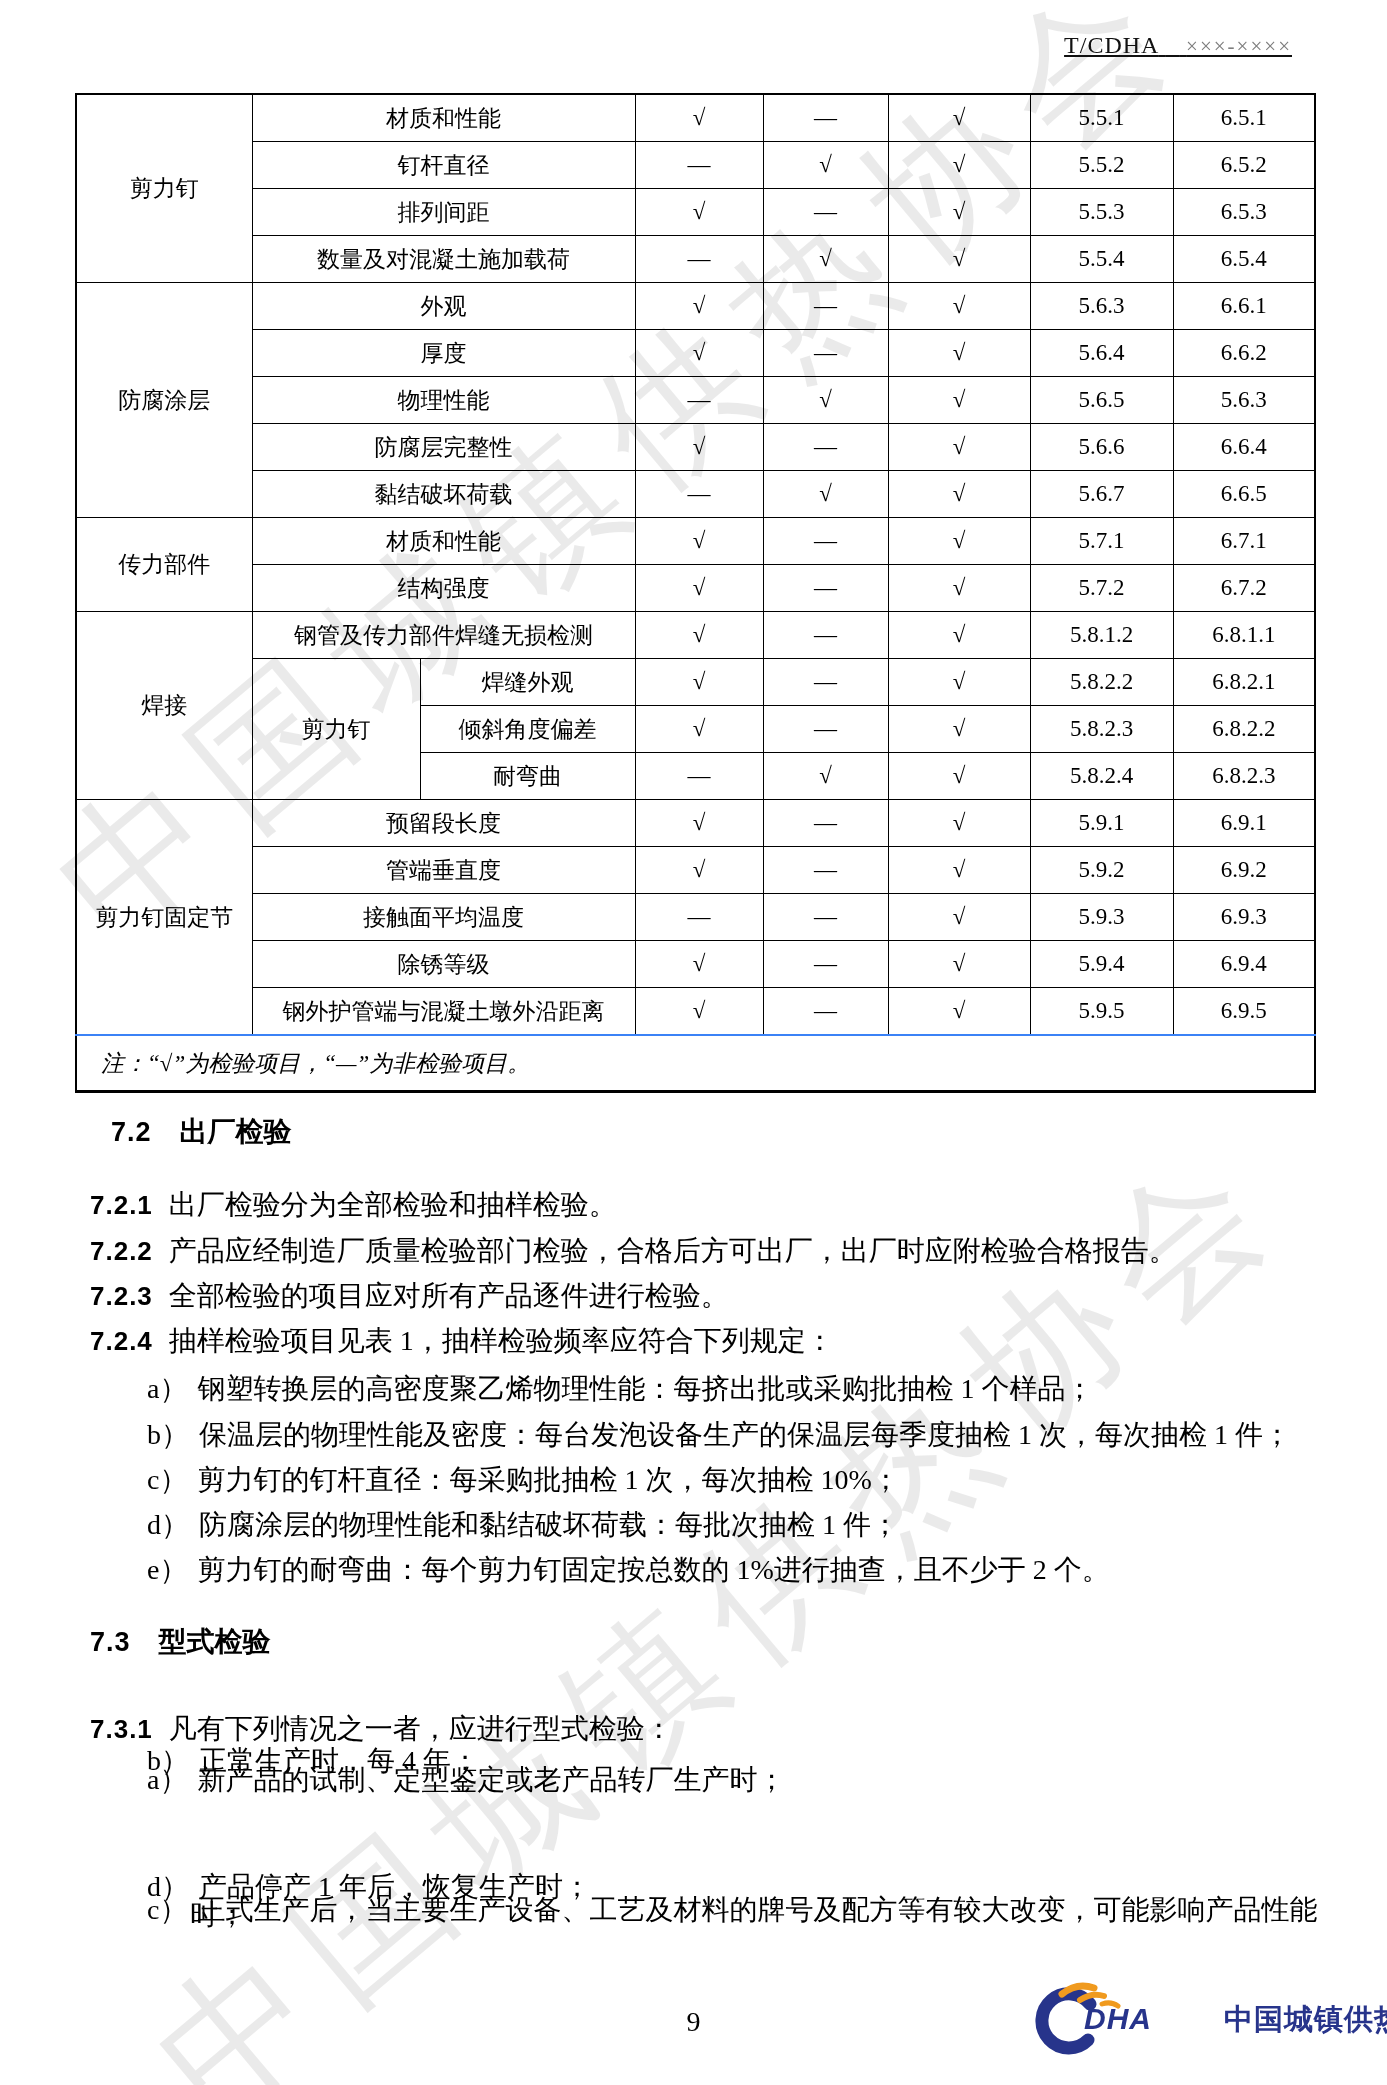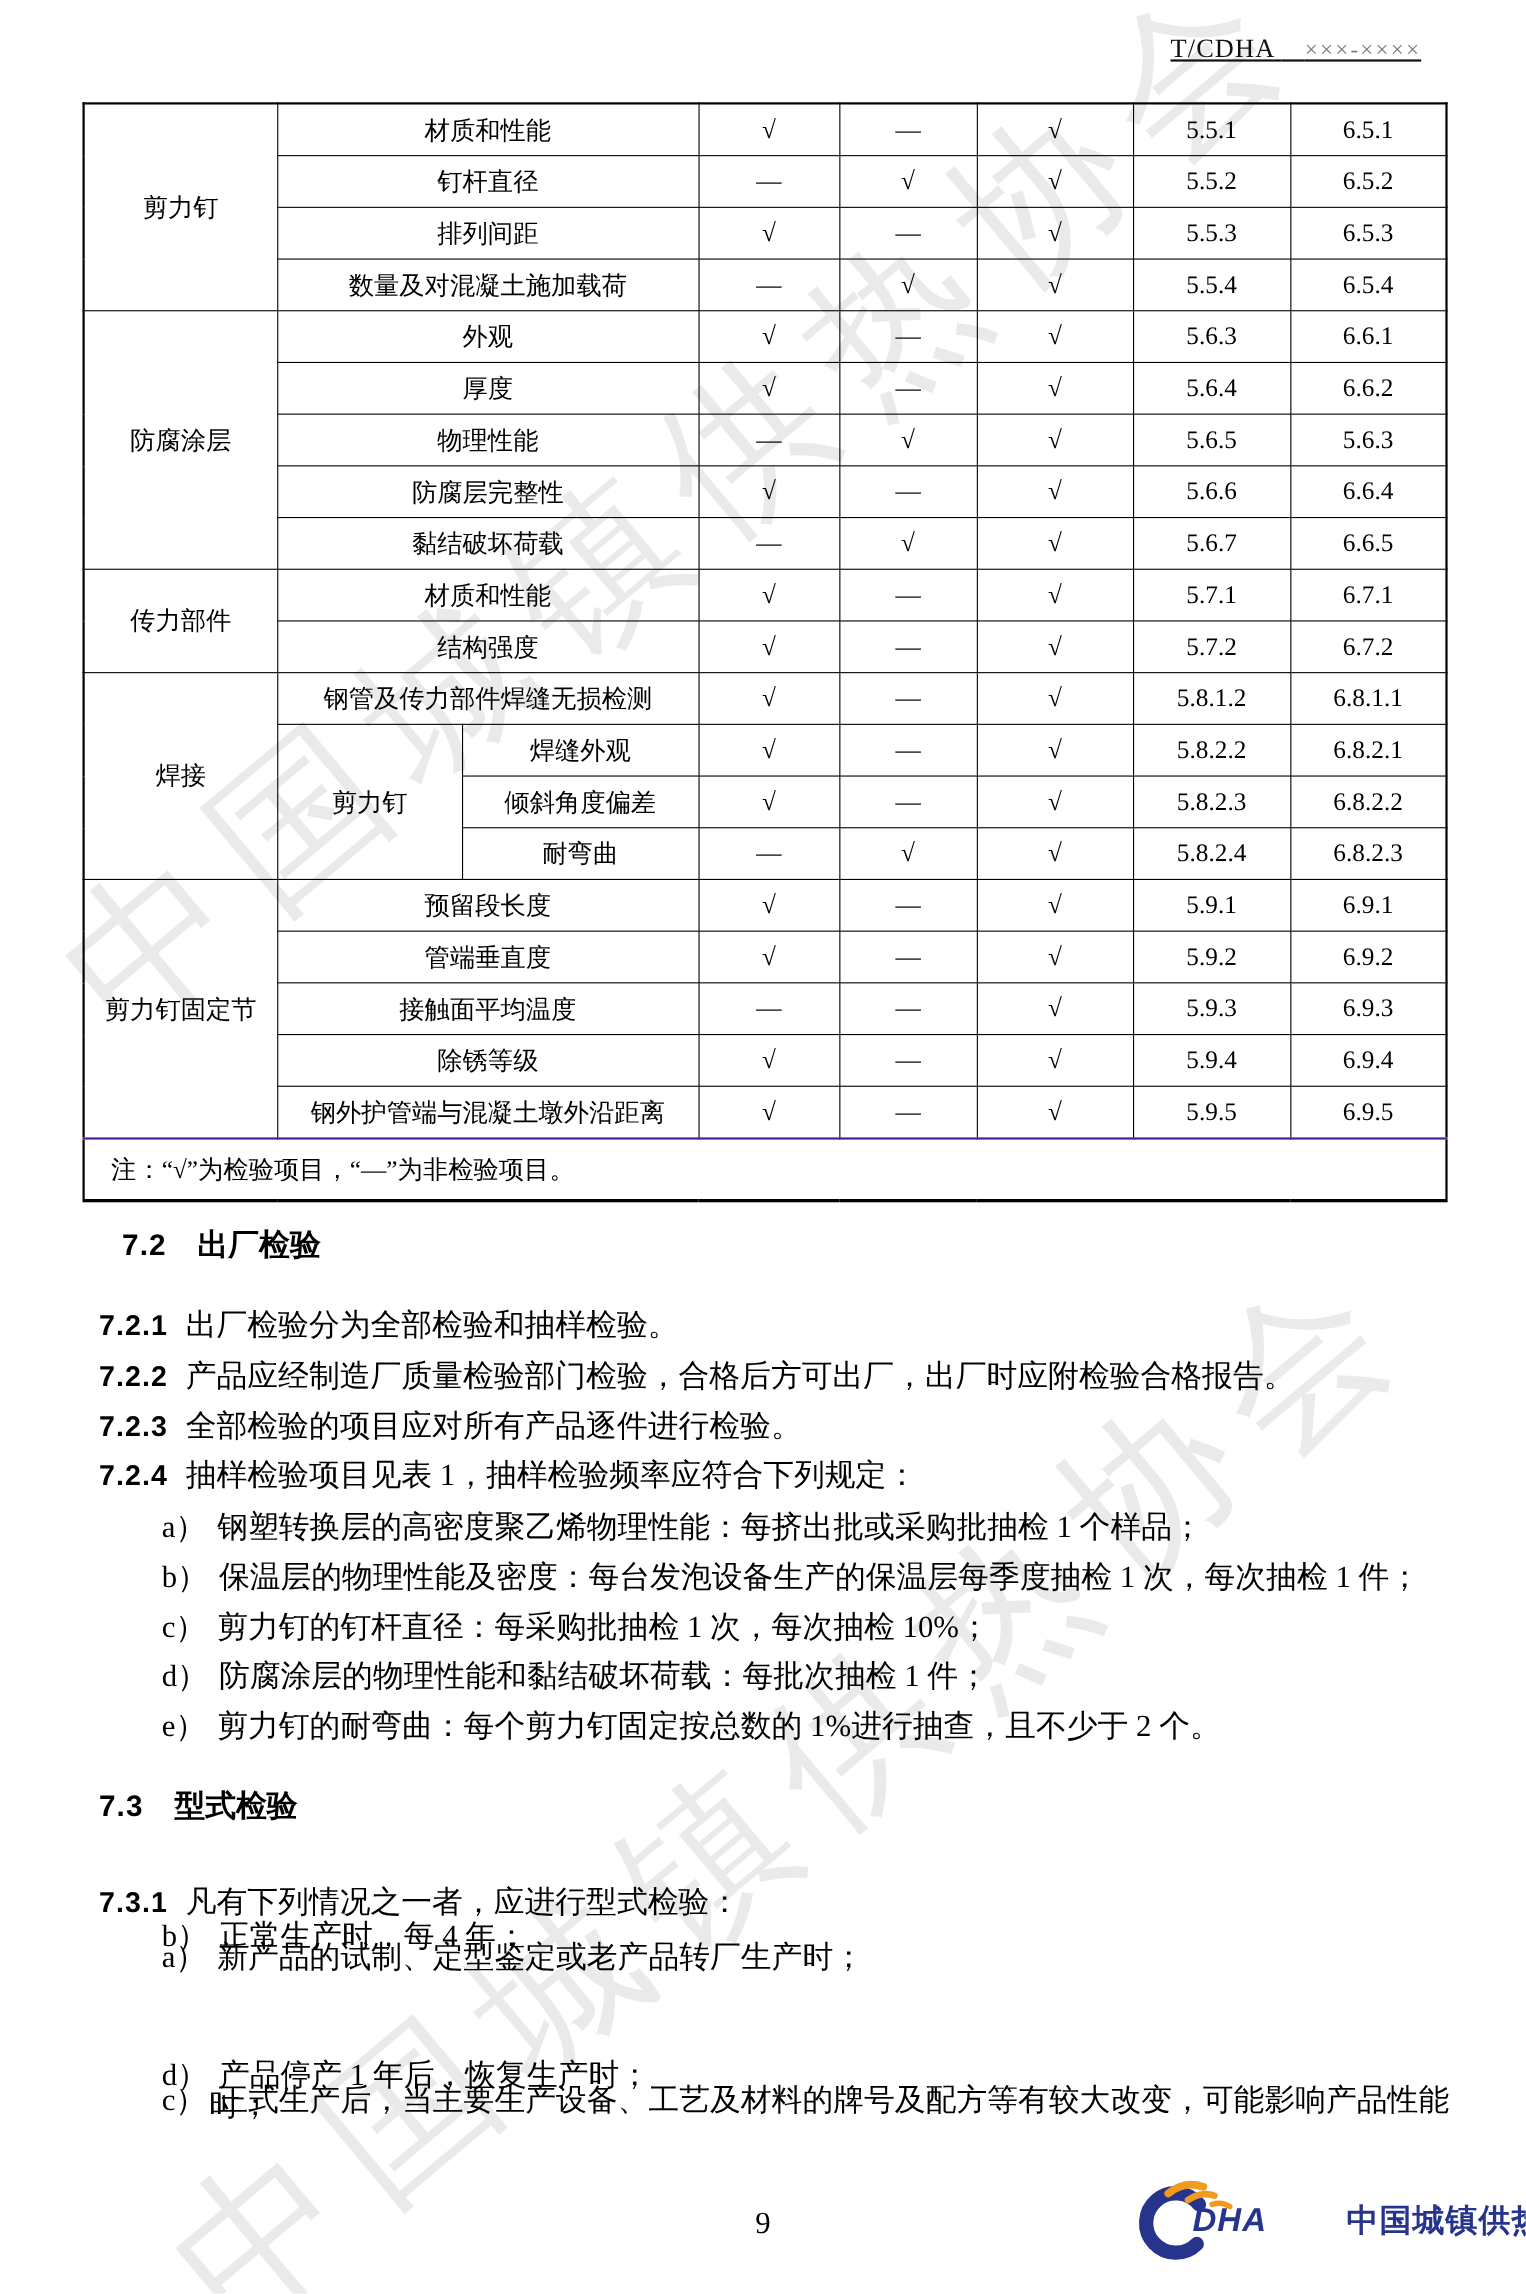--- a/index.html
+++ b/index.html
@@ -30,22 +30,22 @@
   table.inspection{
     border-collapse:collapse;table-layout:fixed;width:1239px;
     font-size:23px;background:transparent;
   }
   table.inspection td{
     border:1px solid #000;text-align:center;vertical-align:middle;
     height:46px;padding:0 4px;overflow:hidden;
   }
   table.inspection{border:2px solid #000;border-bottom:3px solid #000;}
   table.inspection tr.note-row td{
-    border-top:2px solid #4c1d95;text-align:left;padding-left:24px;
-    height:54px;font-size:23px;
+    border-top:2px solid #3b82f6;text-align:left;padding-left:24px;
+    height:54px;font-size:23px;font-style:italic;
   }
   
   .bodyline{
     position:absolute;z-index:2;white-space:nowrap;
     font-size:28px;line-height:34px;color:#000;
   }
   .bodyline .num{
     font-family:"Liberation Sans","DejaVu Sans",sans-serif;
     font-size:26px;letter-spacing:1px;margin-right:16px;font-weight:bold;
   }

